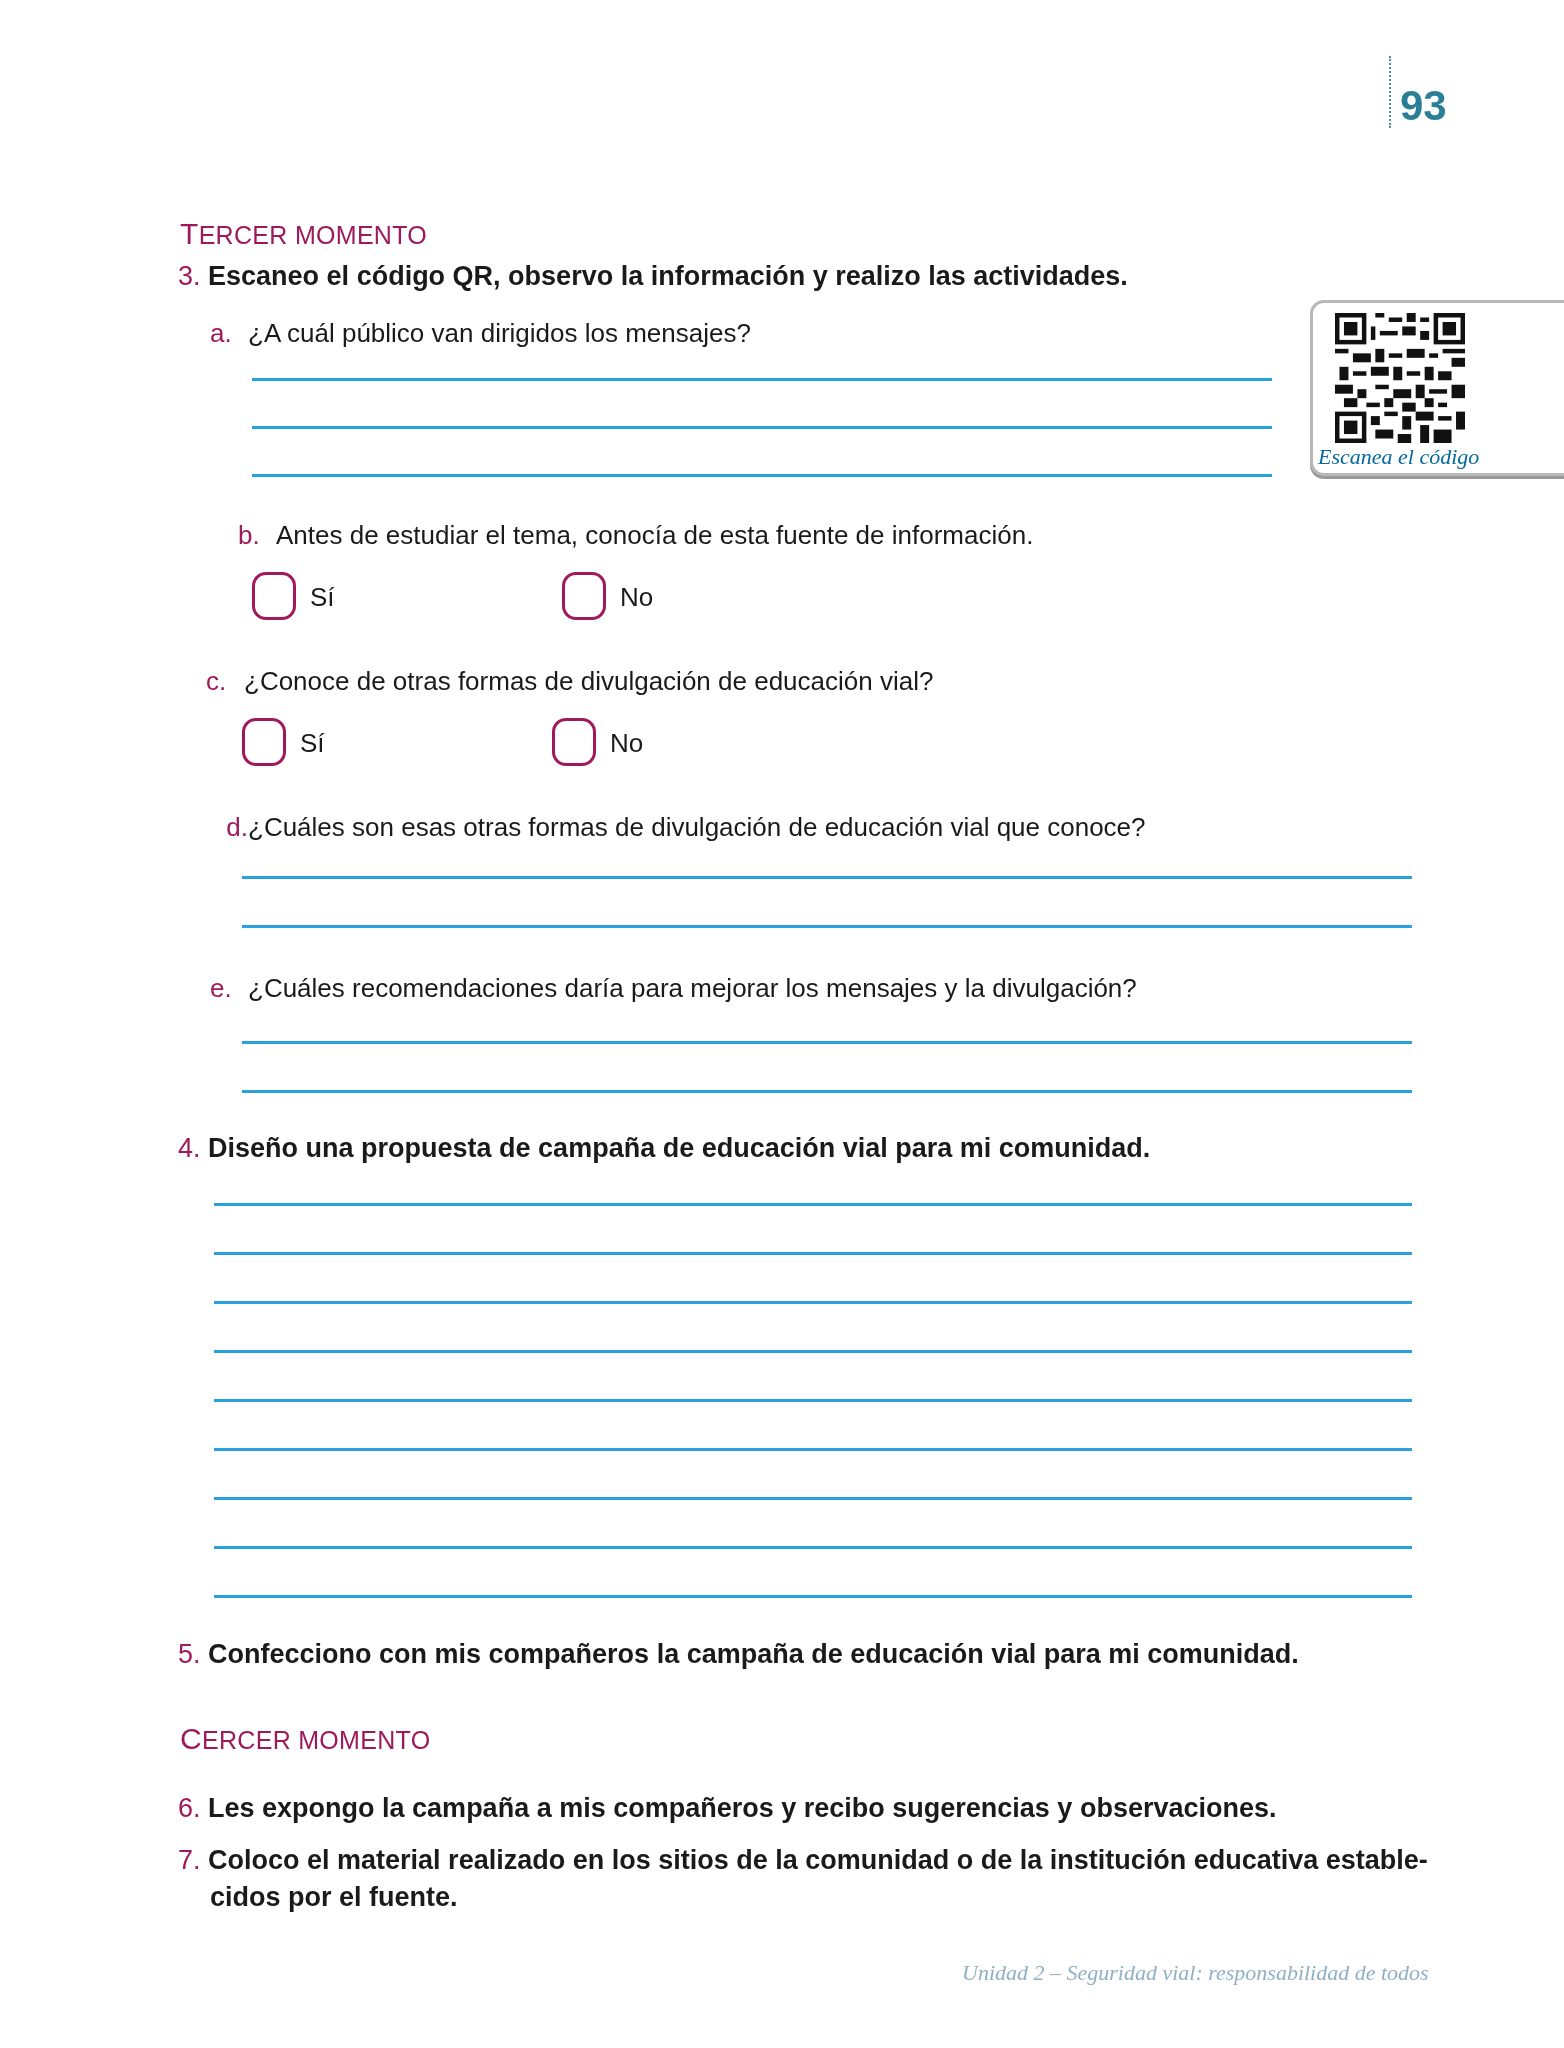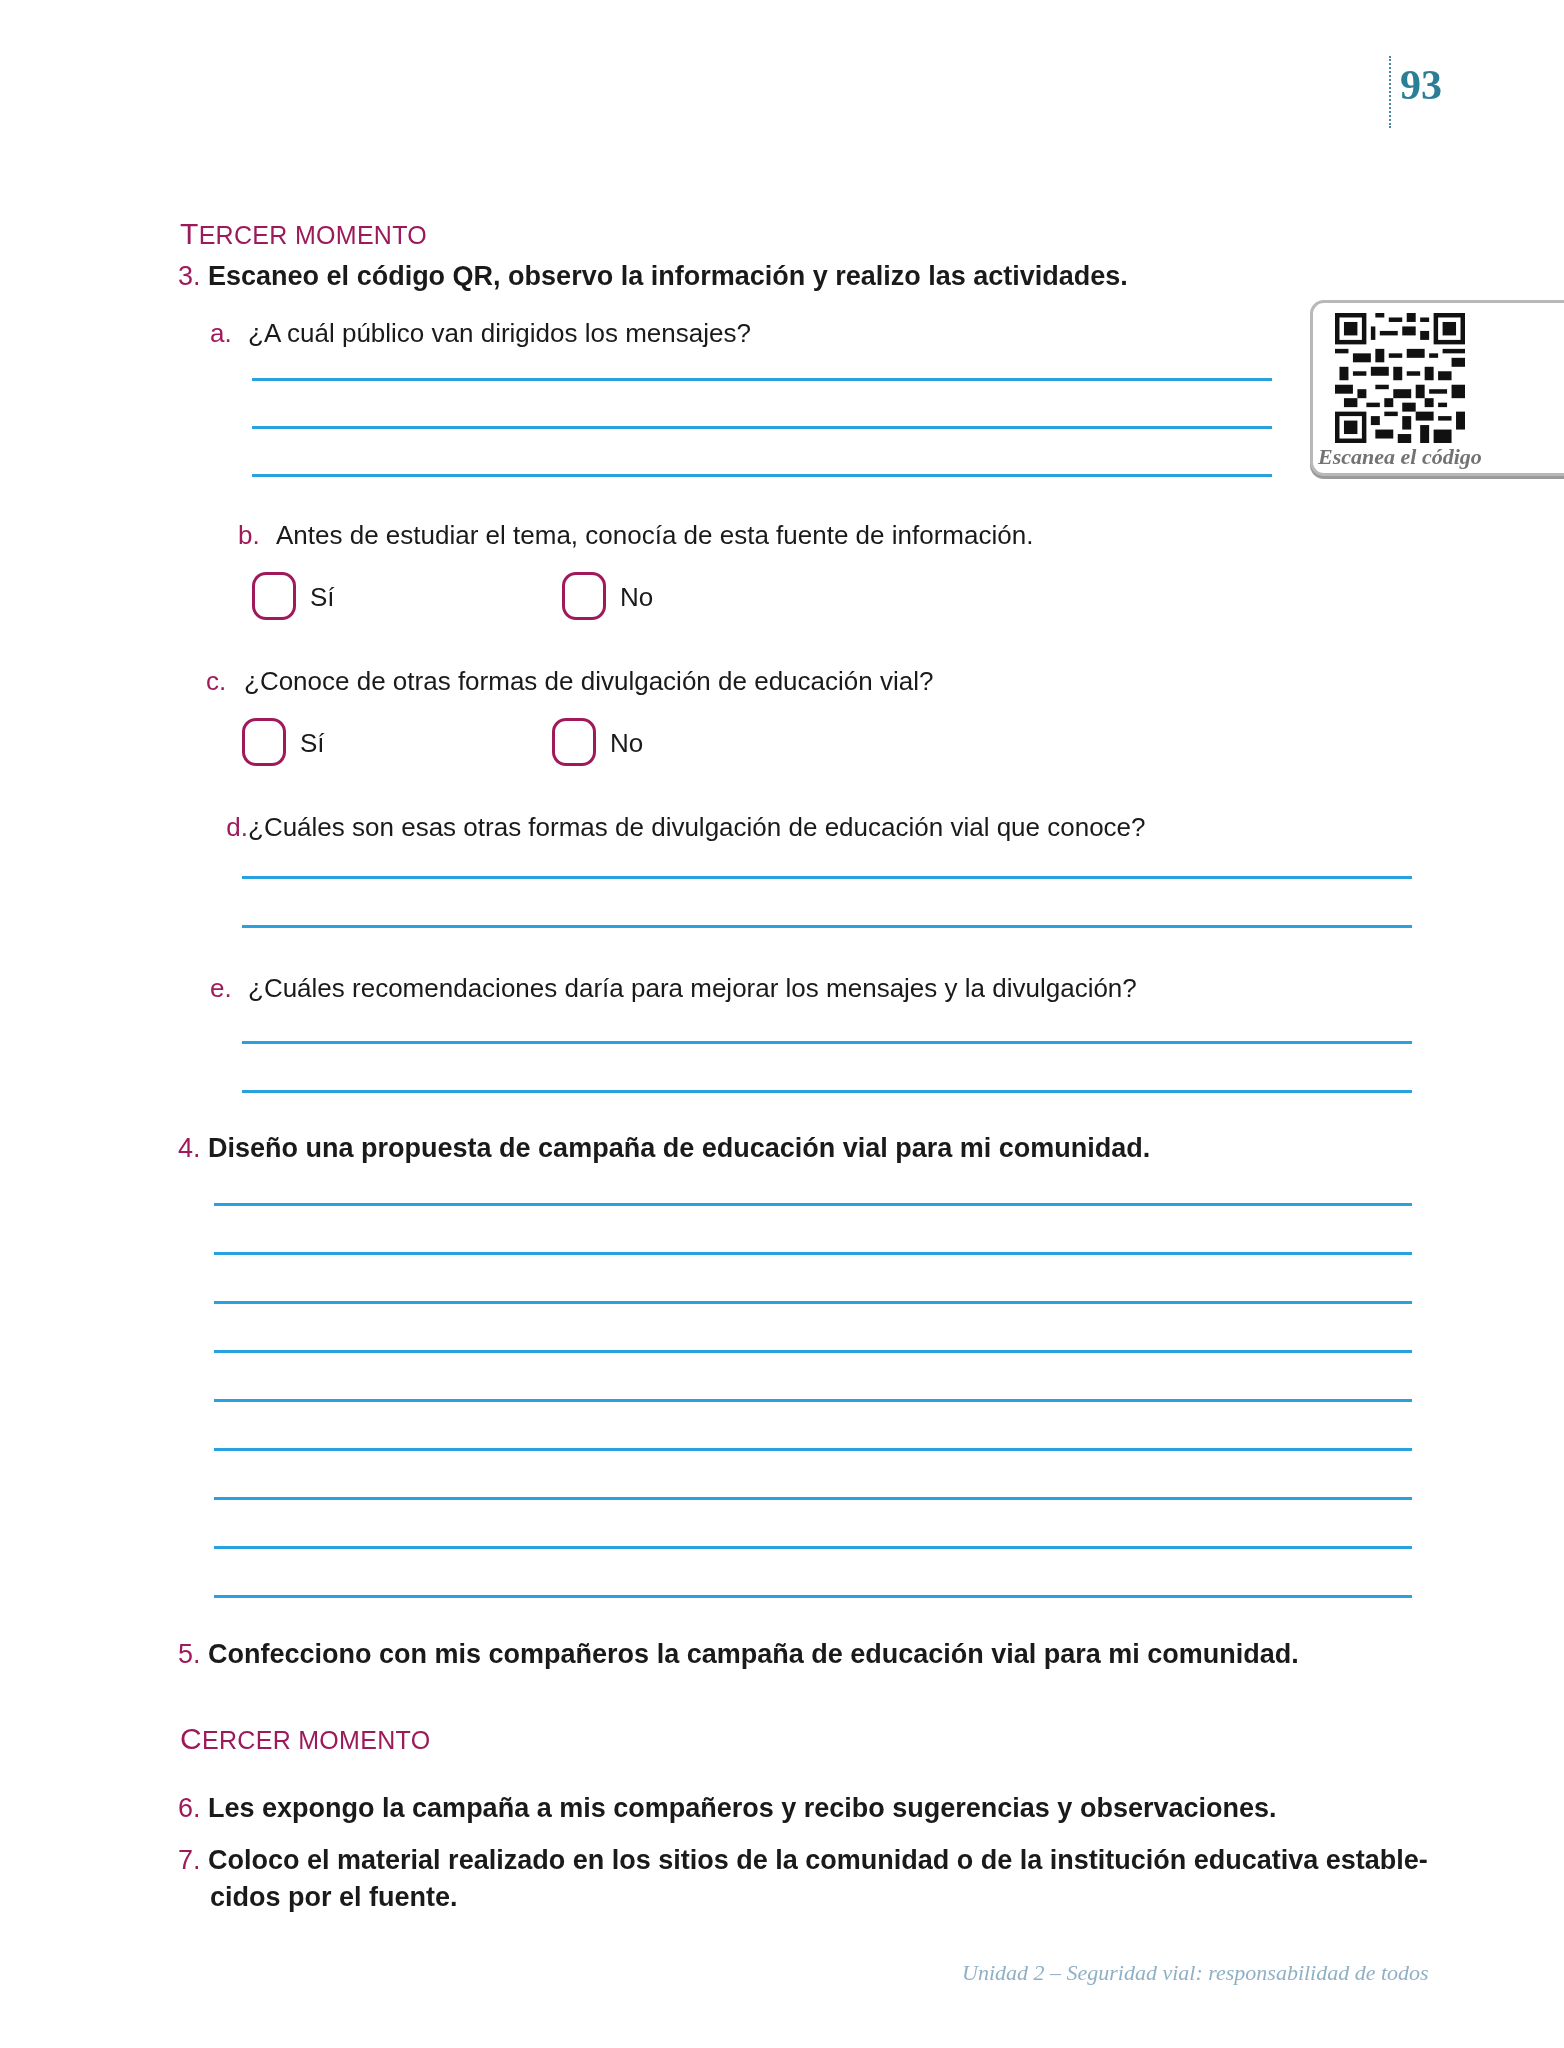--- a/index.html
+++ b/index.html
@@ -1,34 +1,34 @@
 <!DOCTYPE html>
 <html><head>
 <meta charset="utf-8">
 <style>
   html, body { margin: 0; padding: 0; background: #ffffff; }
   body { width: 1564px; height: 2048px; position: relative; overflow: hidden;
          font-family: "Liberation Sans", sans-serif; color: #1a1a1a; }
   .abs { position: absolute; }
   .page-number-rule { left: 1389px; top: 56px; height: 72px; border-left: 2px dotted #4a8aa0; }
-  .page-number { left: 1400px; top: 61px; font-family: Liberation Serif, serif; font-weight: bold;
+  .page-number { left: 1400px; top: 82px; font-family: Liberation Sans, sans-serif; font-weight: bold;
                  font-size: 42px; color: #2a7f96; }
   .section-title { font-size: 25px; color: #9c1a5a; letter-spacing: 0.3px; }
   .section-title .cap { font-size: 30px; }
   .q-main { font-size: 27px; font-weight: bold; color: #1a1a1a; line-height: 37px; }
   .q-main .num { color: #a01a5b; font-weight: normal; }
   .q-sub { font-size: 26px; color: #1a1a1a; }
   .q-sub .letter { color: #a01a5b; display: inline-block; width: 38px; }
   .write-line { height: 0; border-top: 3px solid #29a1df; }
   .checkbox { width: 44px; height: 48px; border: 3px solid #a01a5b; border-radius: 14px; box-sizing: border-box; background: #fff; }
   .opt-label { font-size: 26px; color: #1a1a1a; text-align: center; }
   .qr-box { left: 1310px; top: 300px; width: 260px; height: 176px; border: 3px solid #b8b8b8; border-right: none;
             border-radius: 14px 0 0 14px; box-sizing: border-box; box-shadow: 0 3px 0 #9a9a9a; background: #fff; }
   .qr-caption { left: 1318px; top: 444px; font-family: "Liberation Serif", serif; font-style: italic;
-                font-size: 22px; color: #737373; font-weight: bold; }
+                font-size: 22px; color: #0369a1; }
   .footer { left: 962px; top: 1960px; font-family: "Liberation Serif", serif; font-style: italic;
             font-size: 22px; color: #8fb0c4; }
 </style>
 </head>
 <body>
 
 <div class="abs page-number-rule"></div>
 <div class="abs page-number">93</div>
 
 <div class="abs section-title" style="left:180px; top:190px;margin-top:27px;">

